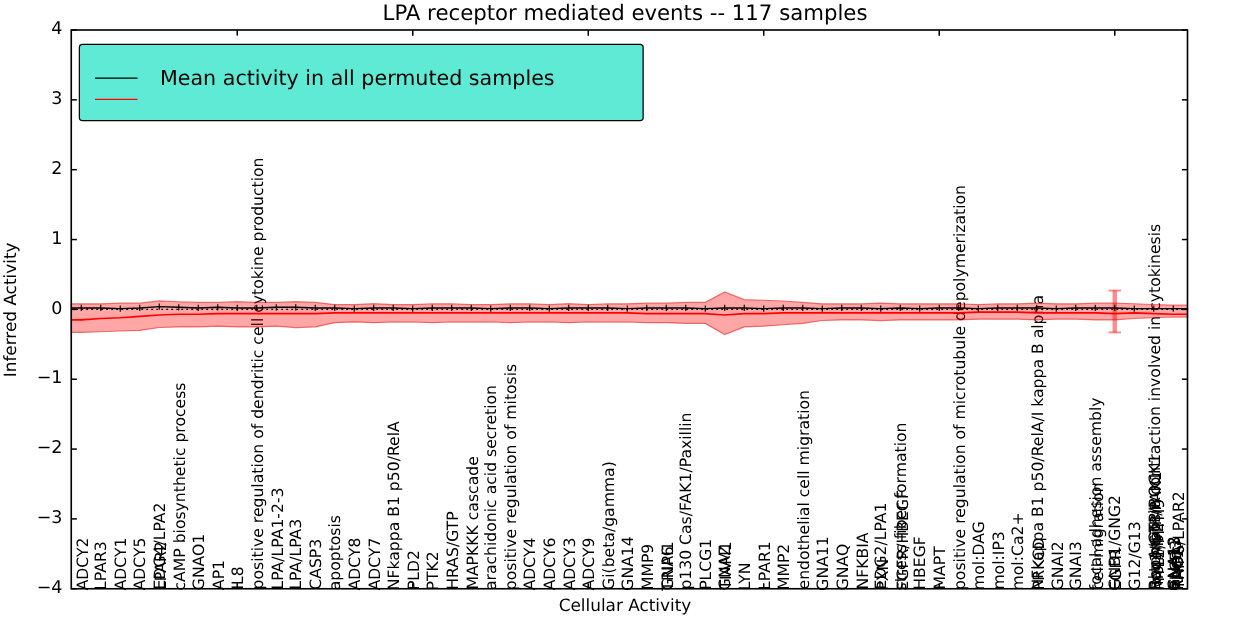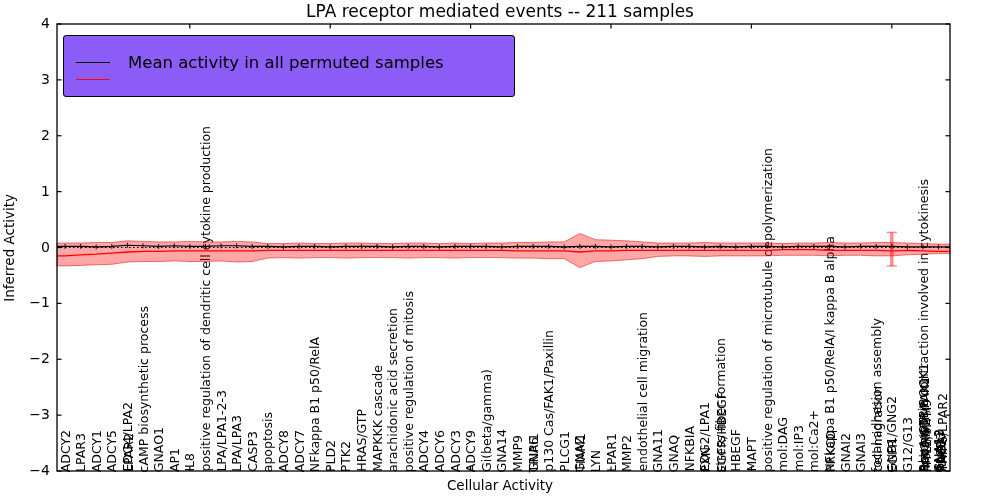--- a/index.html
+++ b/index.html
@@ -13,33 +13,33 @@
   #yaxis-title{position:absolute;left:-1px;top:24px;height:447px;width:20px;
        display:flex;align-items:center;justify-content:center;}
   #yaxis-title span{writing-mode:vertical-rl;transform:rotate(180deg);
        font-size:13.5px;white-space:nowrap;}
   #xlabels{position:absolute;inset:0;z-index:0;}
   .xlab{position:absolute;writing-mode:vertical-rl;transform:rotate(180deg);
        font-size:12.5px;line-height:13px;white-space:nowrap;color:#000;}
   .ytick{position:absolute;left:0;width:50px;text-align:right;font-size:14px;}
   #plot-svg{position:absolute;left:0;top:0;z-index:1;}
   #legend{position:absolute;left:63px;top:35px;width:452px;height:62px;
-       background:#8b5cf6;border:1px solid #000;border-radius:3px;z-index:2;
+       background:#5eead4;border:1px solid #000;border-radius:3px;z-index:2;
        display:flex;flex-direction:column;justify-content:center;
        padding:0 0 0 12px;box-sizing:border-box;gap:7px;}
   .legend-row{display:flex;align-items:center;gap:18px;}
   .legend-swatch{width:34px;height:0;border-top:1.7px solid #000;flex:none;}
   .legend-label{font-size:16.5px;white-space:nowrap;}
 </style>
 </head>
 <body>
 
 <div id="figure">
 
-  <div id="page-title">LPA receptor mediated events -- 211 samples</div>
+  <div id="page-title">LPA receptor mediated events -- 117 samples</div>
 
   <div id="yaxis-title">
     <span>Inferred Activity</span>
   </div>
 
   <div id="xaxis-title">Cellular Activity</div>
 
   <div id="xlabels">
       <div class="xlab" style="left: 58.5px; bottom: 28px;">ADCY2</div>
       <div class="xlab" style="left: 74.1px; bottom: 28px;">LPAR3</div>

